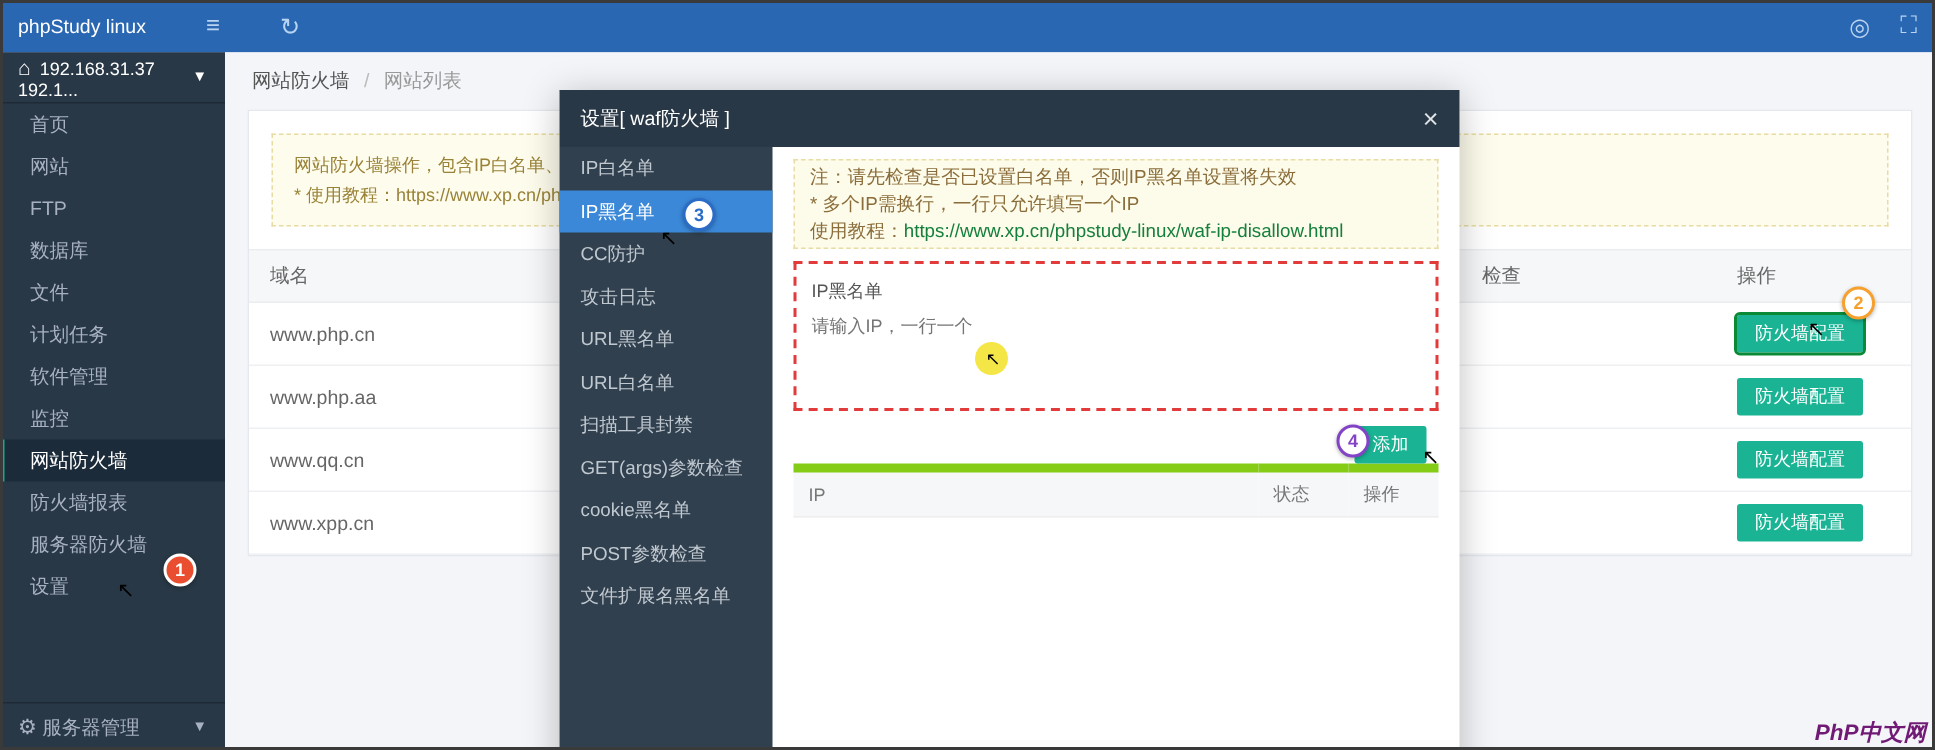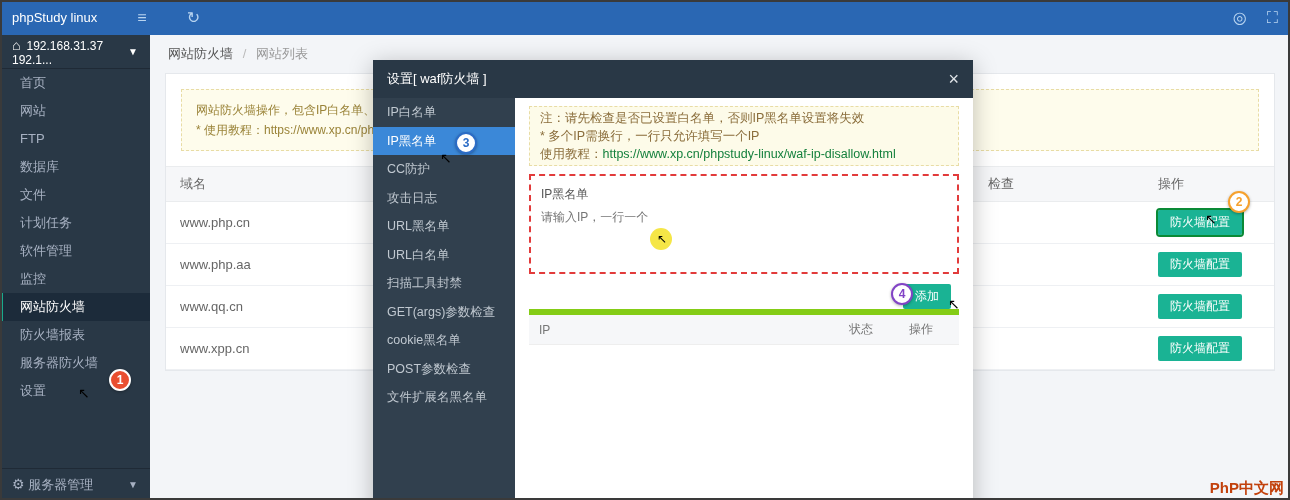--- a/index.html
+++ b/index.html
@@ -62,21 +62,21 @@
     .b1 { background: #e94e30; border-color: #fff; color: #fff; left: 109px; top: 369px; }
     .b2 { background: #fff; border-color: #f6a12d; color: #f6a12d; left: 1228px; top: 191px; }
     .b3 { background: #fff; border-color: #2b6cc6; color: #2b6cc6; left: 455px; top: 132px; }
     .b4 { background: #fff; border-color: #8243c6; color: #8243c6; left: 891px; top: 283px; }
     .cursor { position: absolute; font-size: 14px; color: #000; z-index: 31; }
     .c1 { left: 78px; top: 385px; }
     .c2 { left: 1205px; top: 211px; }
     .c3 { left: 440px; top: 150px; }
     .c4 { left: 948px; top: 296px; }
     .c5 { position: absolute; left: 650px; top: 228px; width: 22px; height: 22px; background: #f5e647; border-radius: 50%; z-index: 25; display: flex; align-items: center; justify-content: center; }
-    .watermark { position: absolute; right: 6px; bottom: 2px; font-size: 15px; color: #c2410c; font-weight: bold; z-index: 40; }
+    .watermark { position: absolute; right: 6px; bottom: 2px; font-size: 15px; color: #701a75; font-style: italic; font-weight: bold; z-index: 40; }
     .outer-border { position: absolute; inset: 0; border: 2px solid #3a3a3a; pointer-events: none; z-index: 50; }
   </style>
 </head>
 <body>
 
 <div class="topbar">
   <div class="topbar-left">
     <span>phpStudy linux</span>
     <span class="topbar-icon">≡</span>
     <span class="topbar-icon">↻</span>

